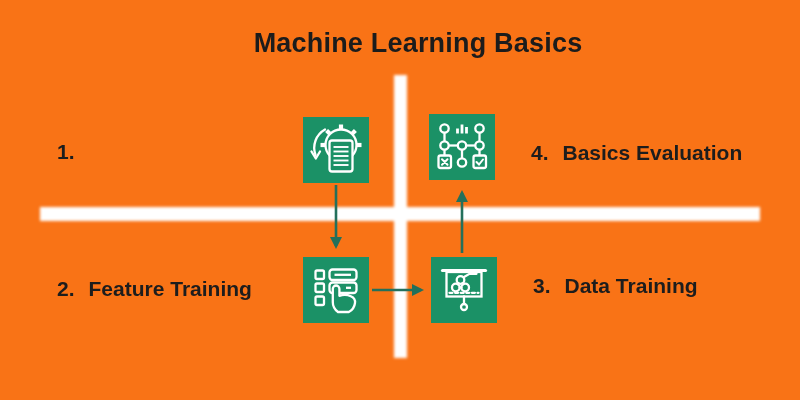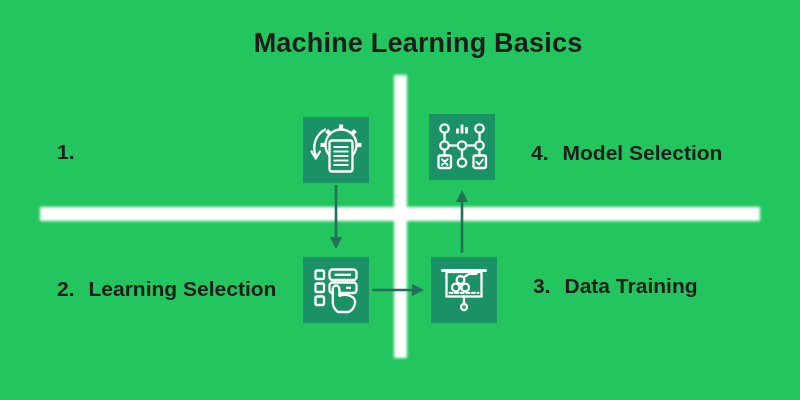--- a/index.html
+++ b/index.html
@@ -3,21 +3,21 @@
 <meta charset="utf-8">
 <style>
   * { margin: 0; padding: 0; box-sizing: border-box; }
   html, body { width: 800px; height: 400px; overflow: hidden; }
   body { font-family: "Liberation Sans", "DejaVu Sans", sans-serif; }
 
   .canvas {
     position: relative;
     width: 800px;
     height: 400px;
-    background: #22c55e;
+    background: #f97316;
     text-decoration: underline;
   }
 
   .title {
     position: absolute;
     top: 28px;
     left: 36px;
     right: 0;
     text-align: center;
     font-size: 27px;
@@ -196,24 +196,24 @@
       <line x1="372" y1="290" x2="421" y2="290" marker-end="url(#ah)"></line>
       <line x1="462" y1="253" x2="462" y2="193" marker-end="url(#ah)"></line>
     </g>
   </svg>
 
   <div class="step-label label-1">
     <span>1.</span>
   </div>
   <div class="step-label label-2">
     <span>2.</span>
-    <span>Learning Selection</span>
+    <span>Feature Training</span>
   </div>
   <div class="step-label label-3">
     <span>3.</span>
     <span>Data Training</span>
   </div>
   <div class="step-label label-4">
     <span>4.</span>
-    <span>Model Selection</span>
+    <span>Basics Evaluation</span>
   </div>
 
 </div>
 
 </body></html>

